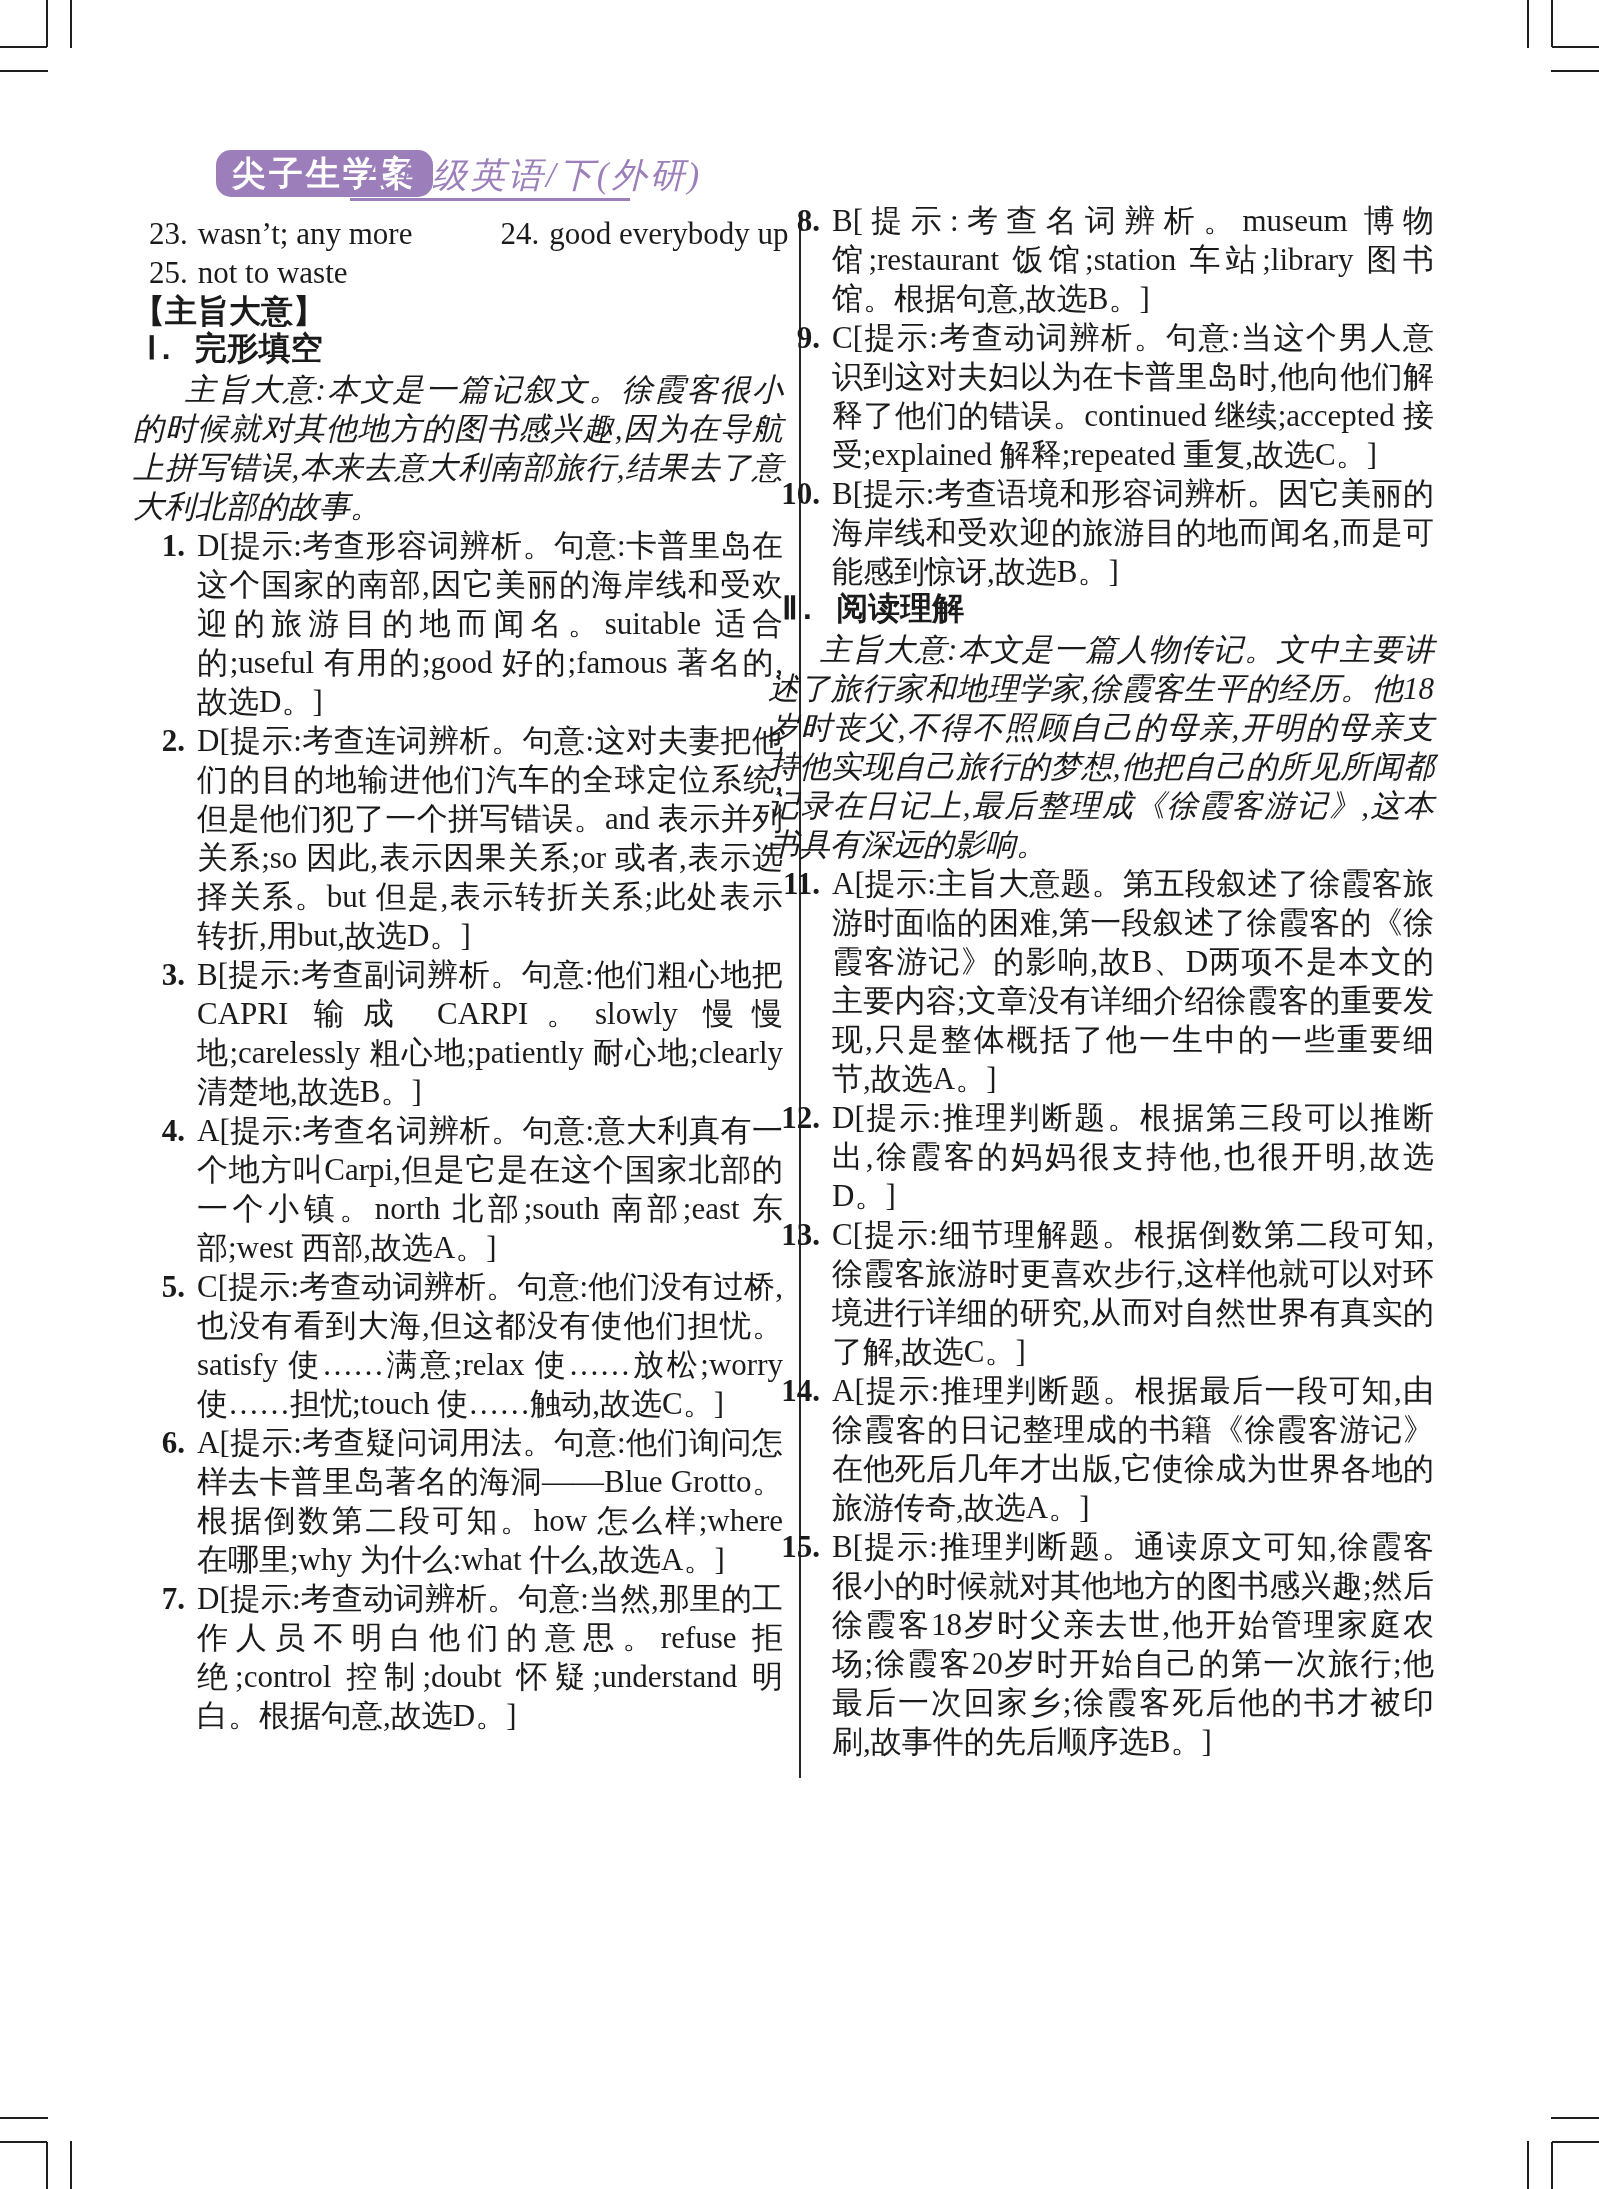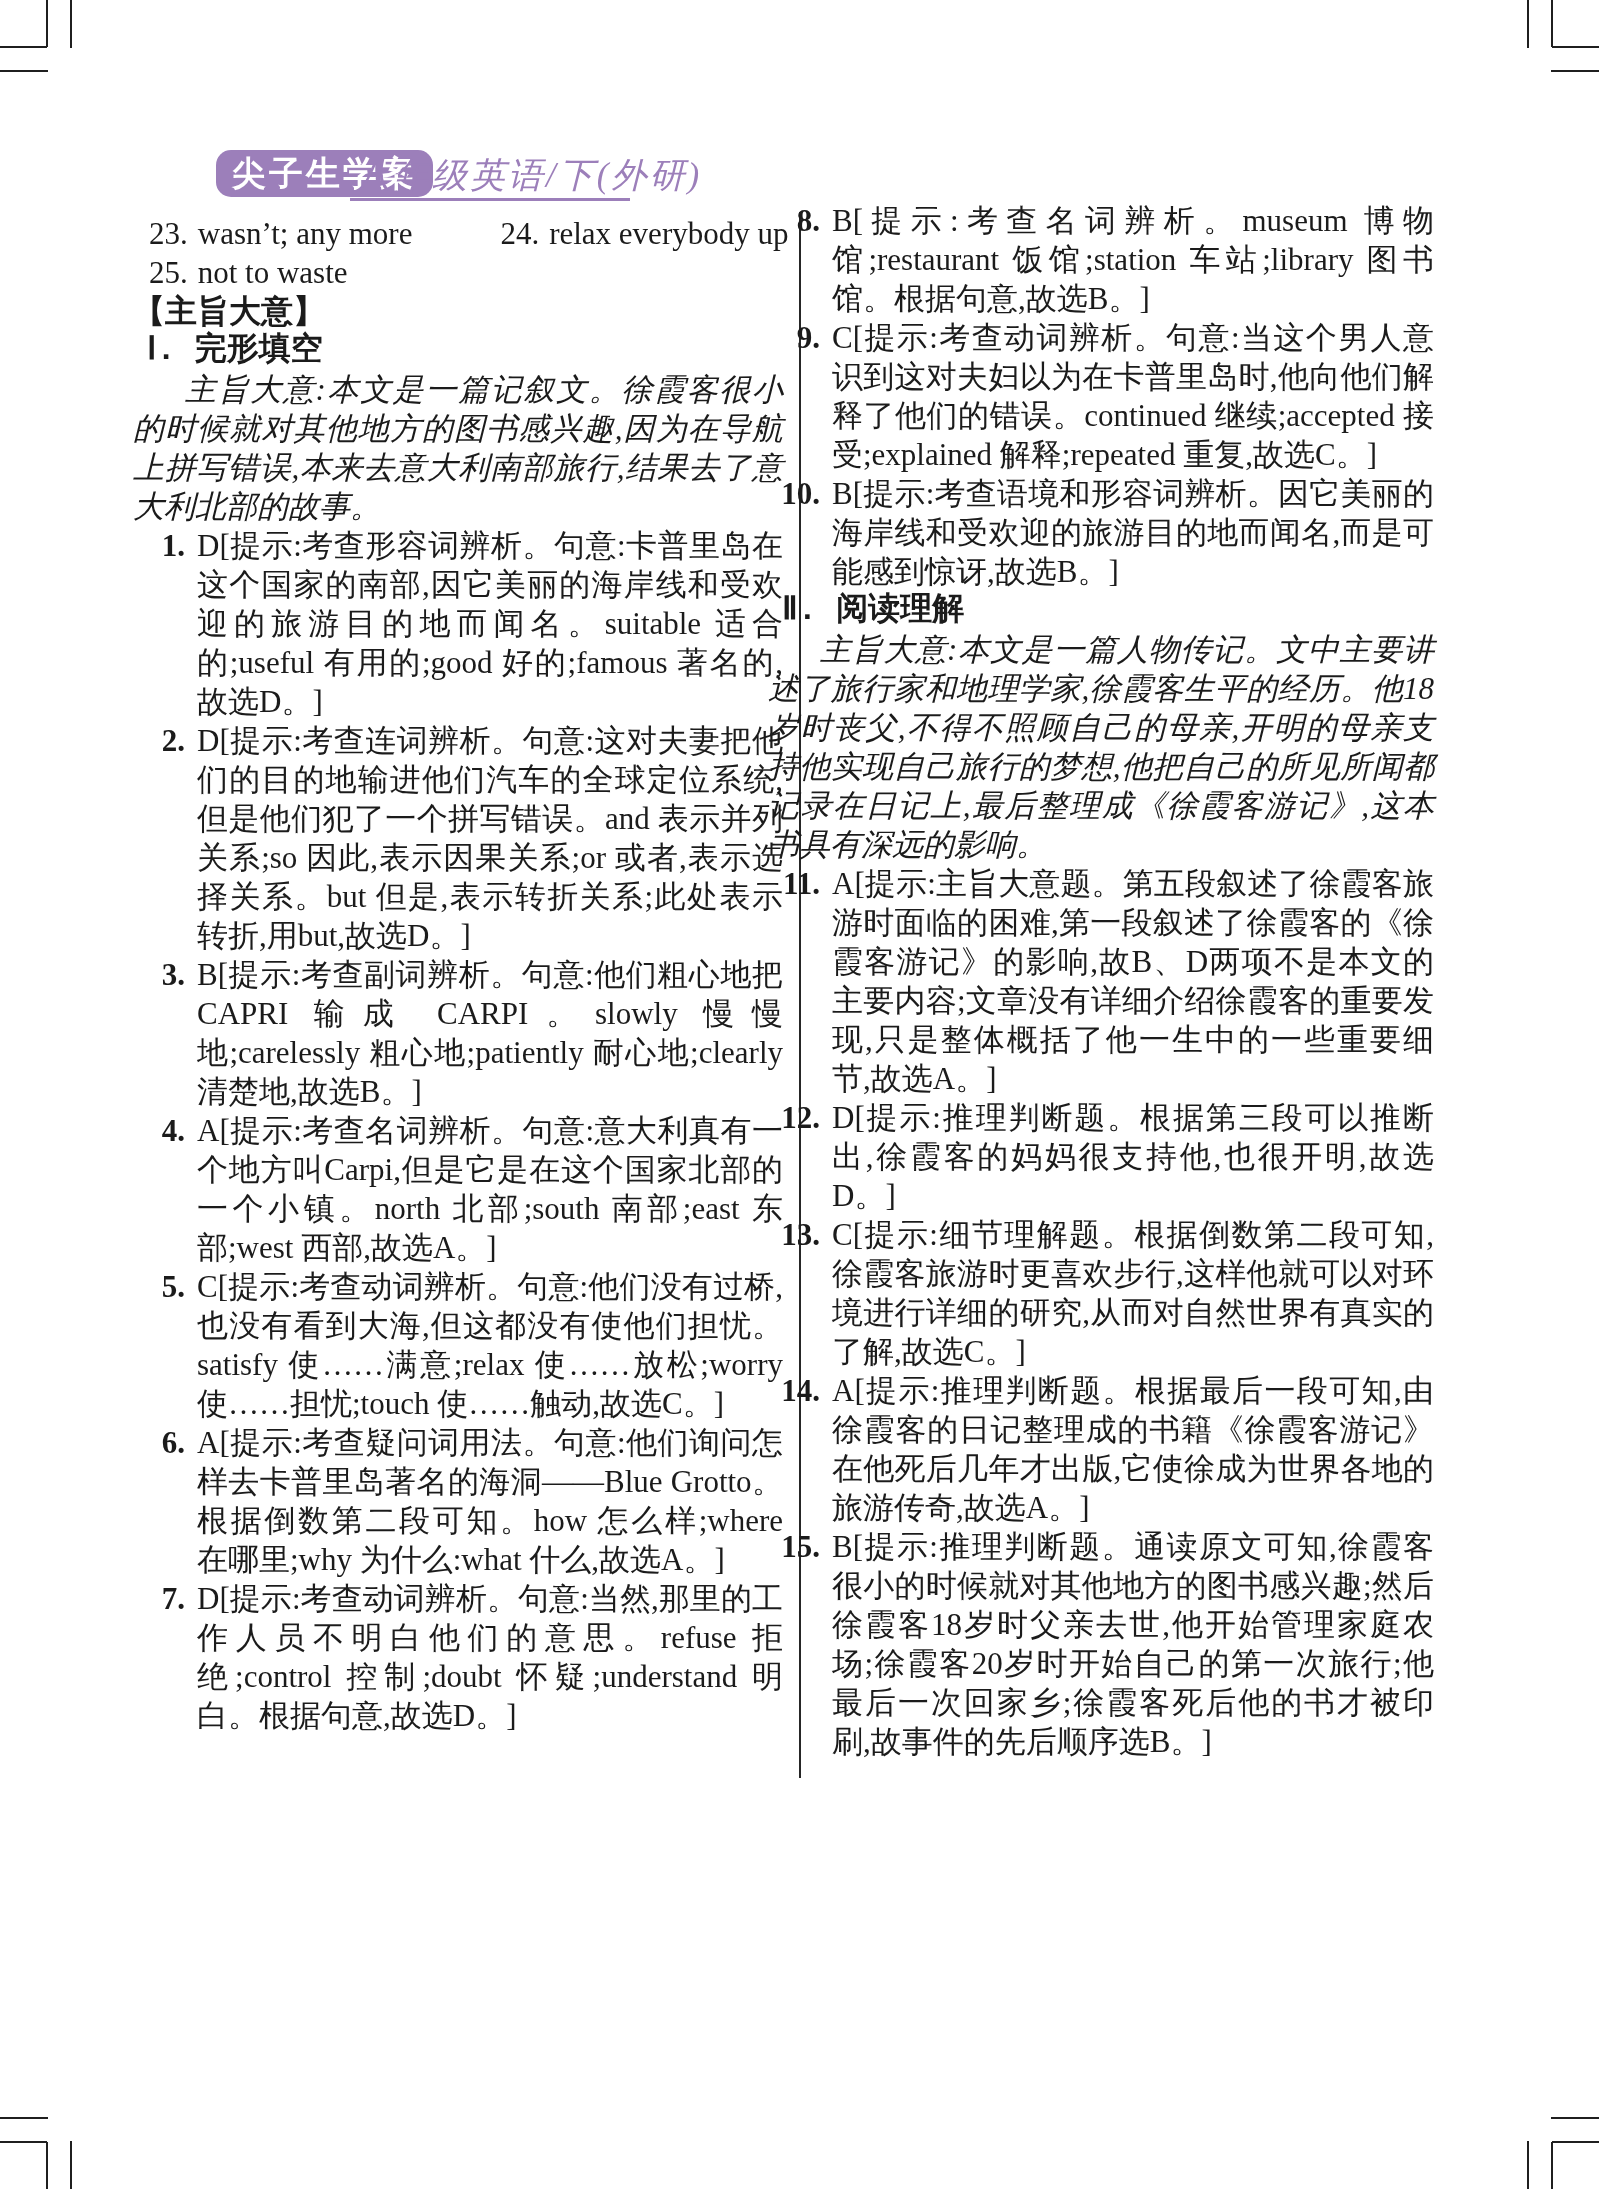--- a/index.html
+++ b/index.html
@@ -107,21 +107,21 @@
 
   <div class="badge">尖子生学案</div>
   <div class="hdr-title">八年级英语/下(外研)</div>
   <div class="hdr-underline"></div>
 
   <div class="divider"></div>
 
   <div class="col col-left">
     <div class="ans-row">
       <span class="ans"><span class="num">23.</span><span>wasn’t; any more</span></span>
-      <span class="ans"><span class="num">24.</span><span>relax everybody up</span></span>
+      <span class="ans"><span class="num">24.</span><span>good everybody up</span></span>
     </div>
     <div class="ans-row">
       <span class="ans"><span class="num">25.</span><span>not to waste</span></span>
     </div>
 
     <div class="h-section">【主旨大意】</div>
     <div class="h-sub">Ⅰ. 完形填空</div>
     <p class="intro">主旨大意:本文是一篇记叙文。徐霞客很小的时候就对其他地方的图书感兴趣,因为在导航上拼写错误,本来去意大利南部旅行,结果去了意大利北部的故事。</p>
 
     <div class="item"><span class="num">1.</span><span class="txt">D[提示:考查形容词辨析。句意:卡普里岛在这个国家的南部,因它美丽的海岸线和受欢迎的旅游目的地而闻名。suitable 适合的;useful 有用的;good 好的;famous 著名的,故选D。]</span></div>

